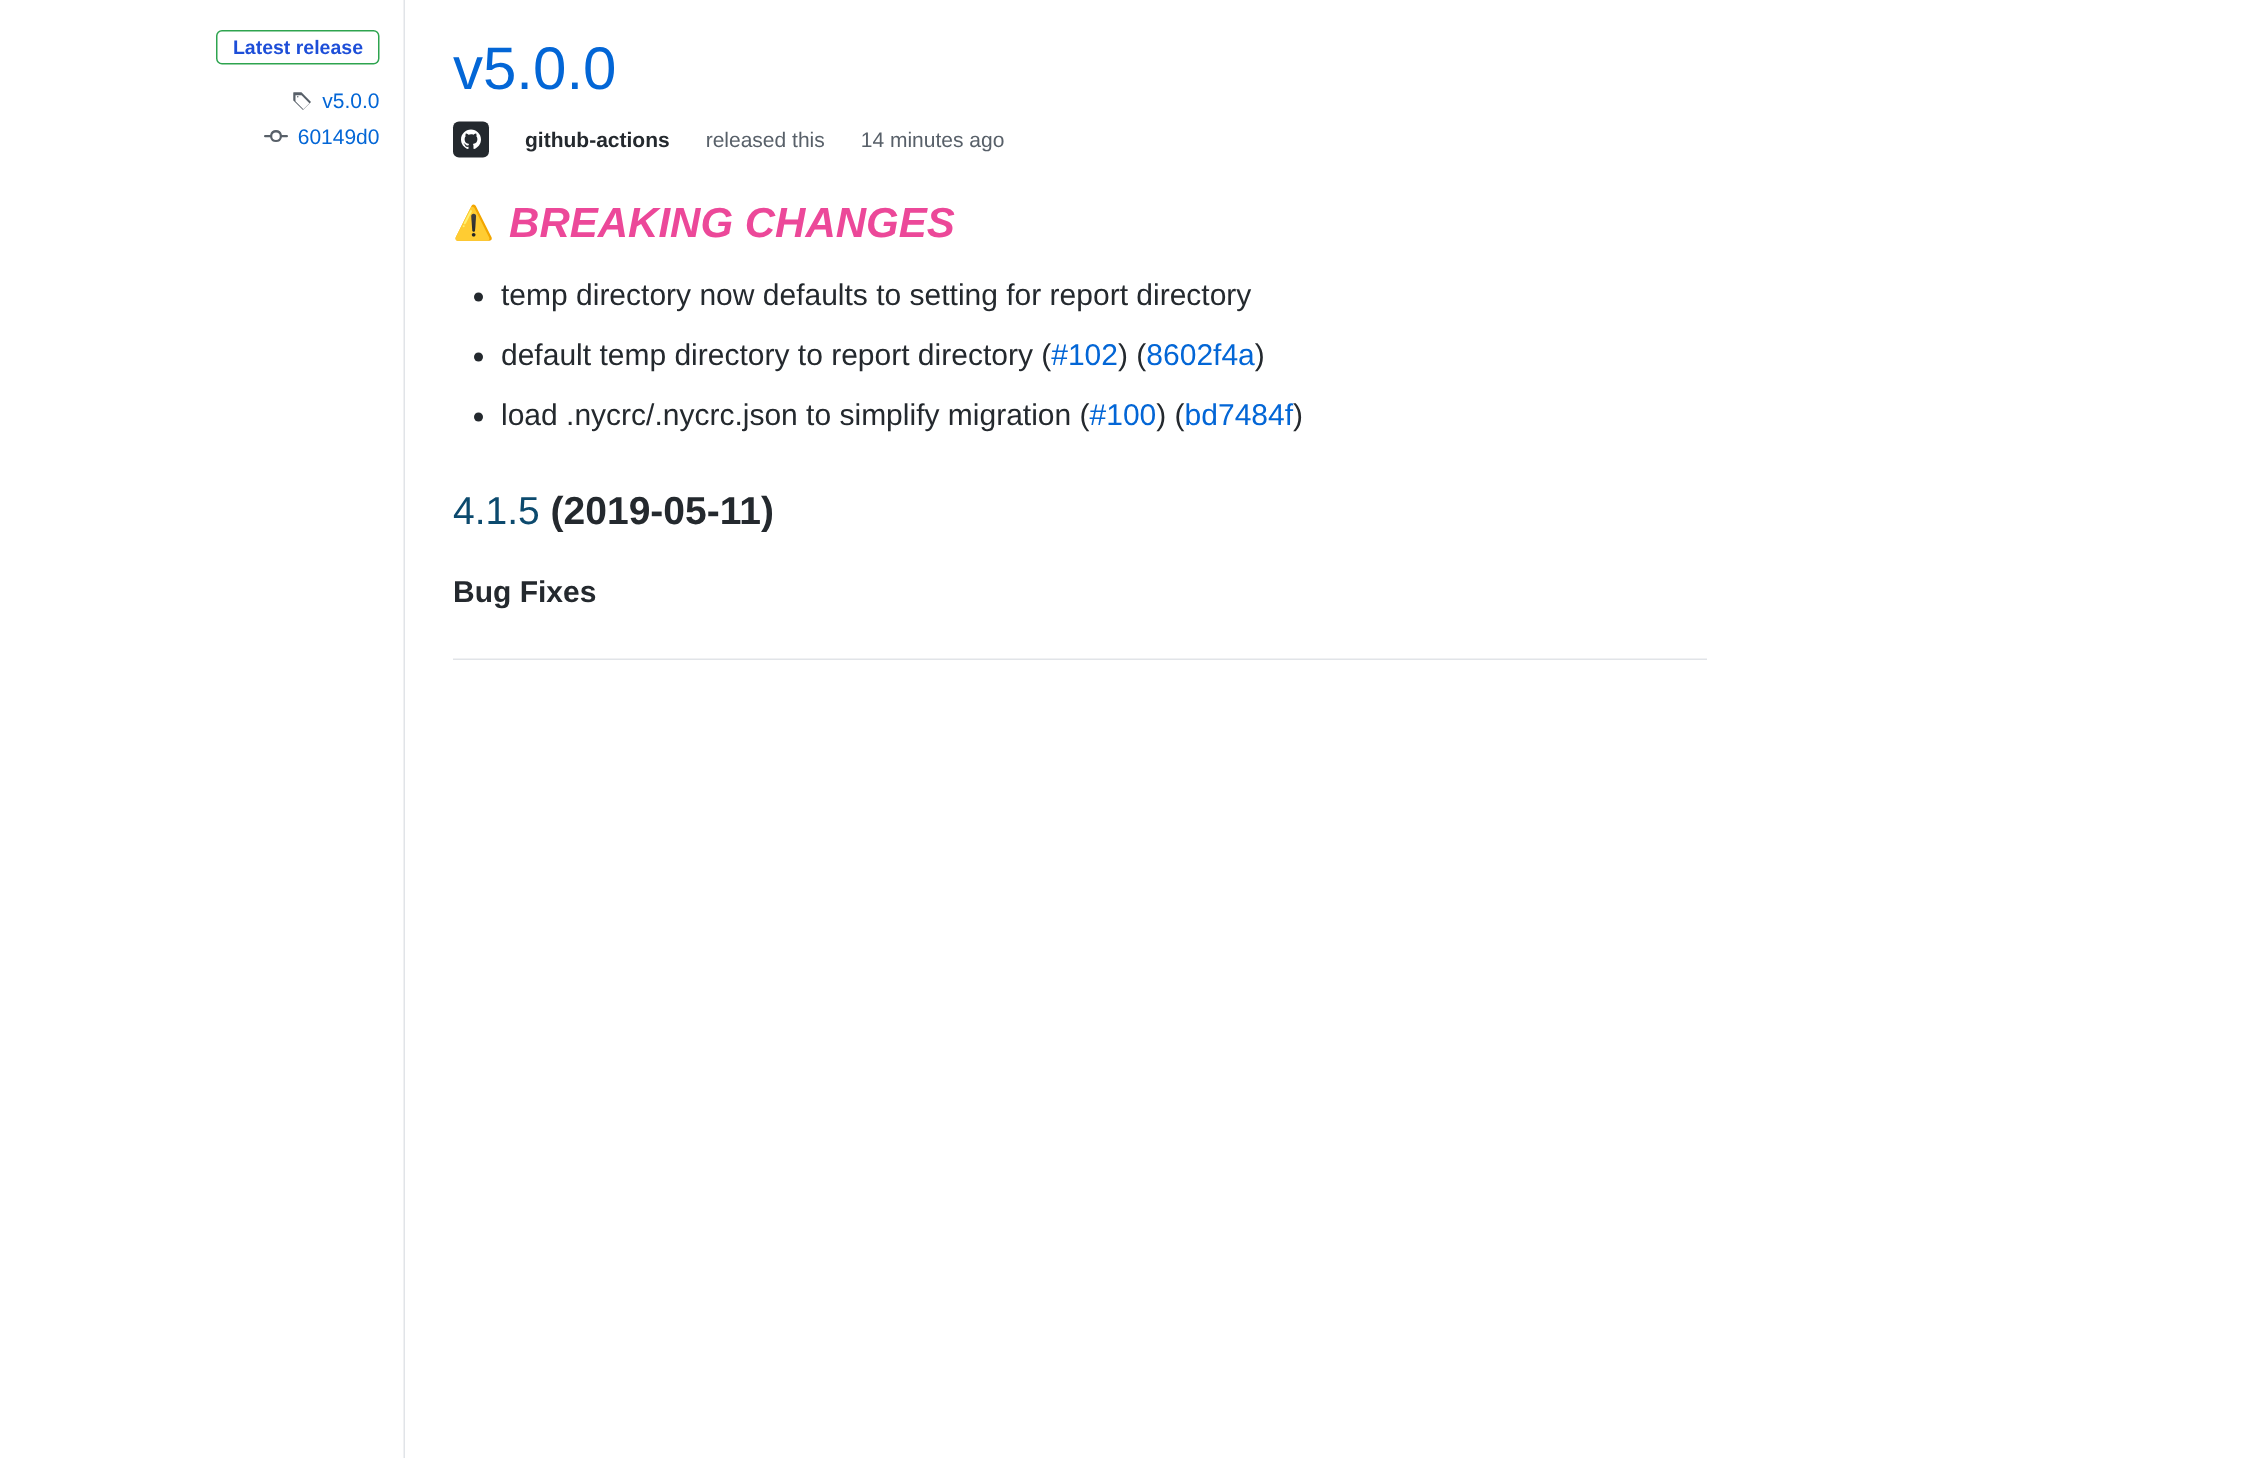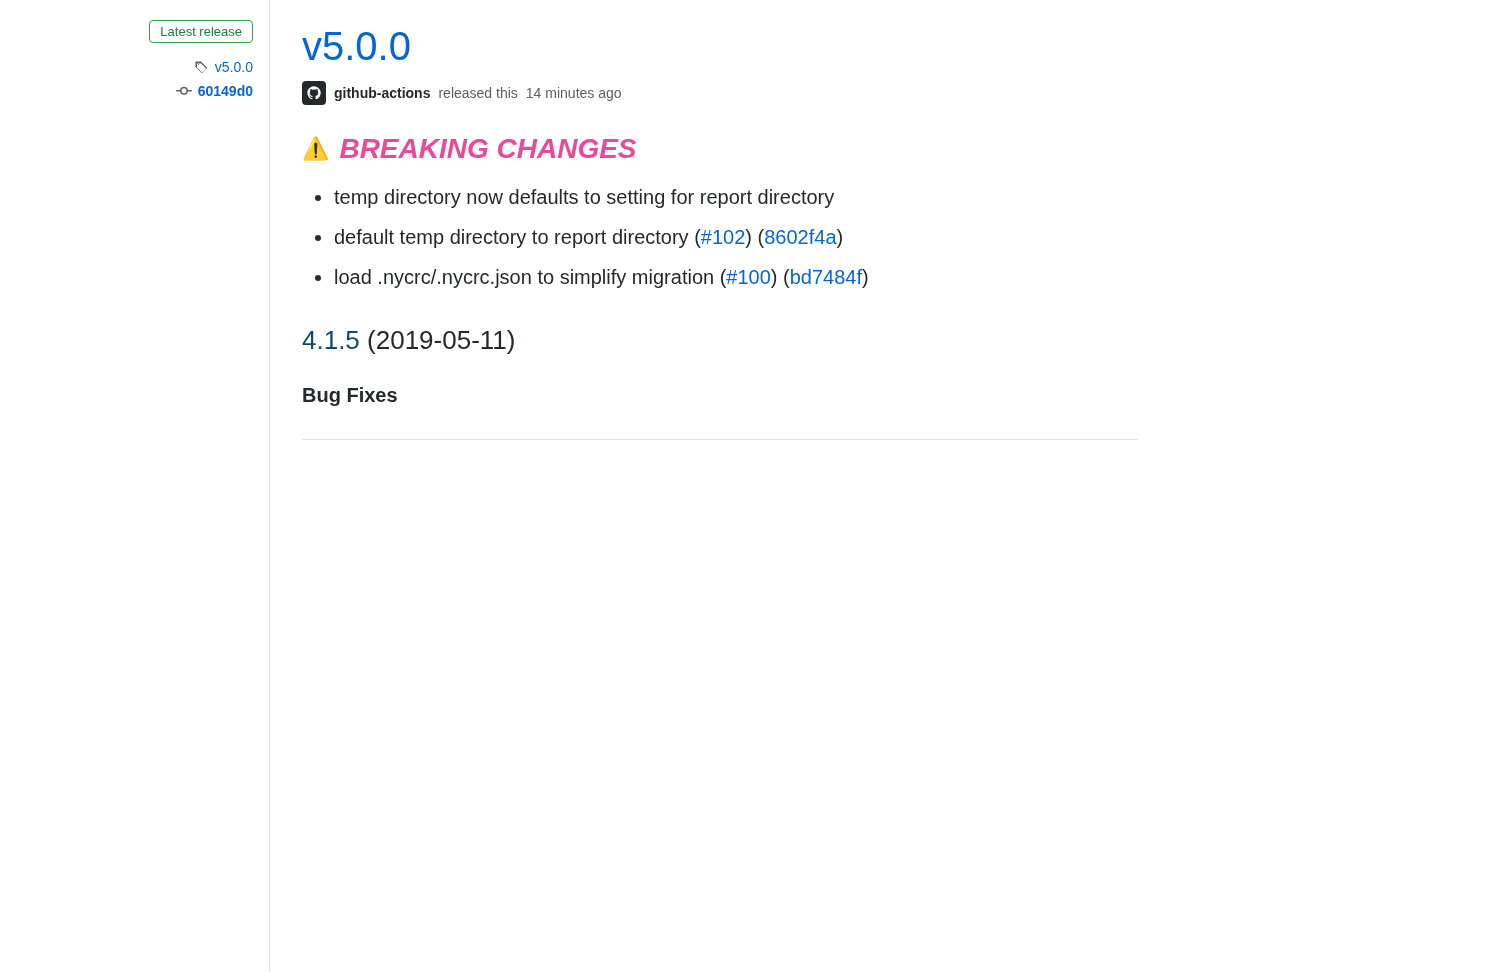--- a/index.html
+++ b/index.html
@@ -24,25 +24,25 @@
       border-right: 1px solid #e1e4e8;
       display: flex;
       flex-direction: column;
       align-items: flex-end;
       gap: 8px;
     }
 
     .latest-release-badge {
       display: inline-block;
       border: 1.5px solid #2ea44f;
-      color: #15803d;
+      color: #1d4ed8;
       border-radius: 4px;
       padding: 3px 10px;
       font-size: 13px;
-      font-weight: 400;
+      font-weight: 700;
       margin-bottom: 8px;
     }
 
     .sidebar-tag-row {
       display: flex;
       align-items: center;
       gap: 6px;
       color: #586069;
       font-size: 14px;
     }
@@ -52,21 +52,20 @@
       width: 16px;
       height: 16px;
     }
 
     .commit-row {
       display: flex;
       align-items: center;
       gap: 6px;
       color: #586069;
       font-size: 14px;
-      font-weight: bold;
     }
 
     .commit-icon {
       display: inline-block;
       width: 16px;
       height: 16px;
     }
 
     .main-content {
       flex: 1;
@@ -77,21 +76,21 @@
     .version-title {
       font-size: 40px;
       font-weight: 300;
       color: #0366d6;
       margin-bottom: 12px;
     }
 
     .release-meta {
       display: flex;
       align-items: center;
-      gap: 8px;
+      gap: 24px;
       font-size: 14px;
       color: #586069;
       margin-bottom: 28px;
     }
 
     .github-actions-avatar {
       width: 24px;
       height: 24px;
       border-radius: 4px;
       background: #24292e;
@@ -156,21 +155,21 @@
       margin: 32px 0 16px 0;
     }
 
     .version-subheading .version-link {
       color: #0c4a6e;
       text-decoration: none;
     }
 
     .version-subheading .version-date {
       color: #24292e;
-      font-weight: 400;
+      font-weight: 700;
     }
 
     .divider {
       border: none;
       border-top: 1px solid #e1e4e8;
       margin-top: 32px;
     }
   </style>
 </head>
 <body>

